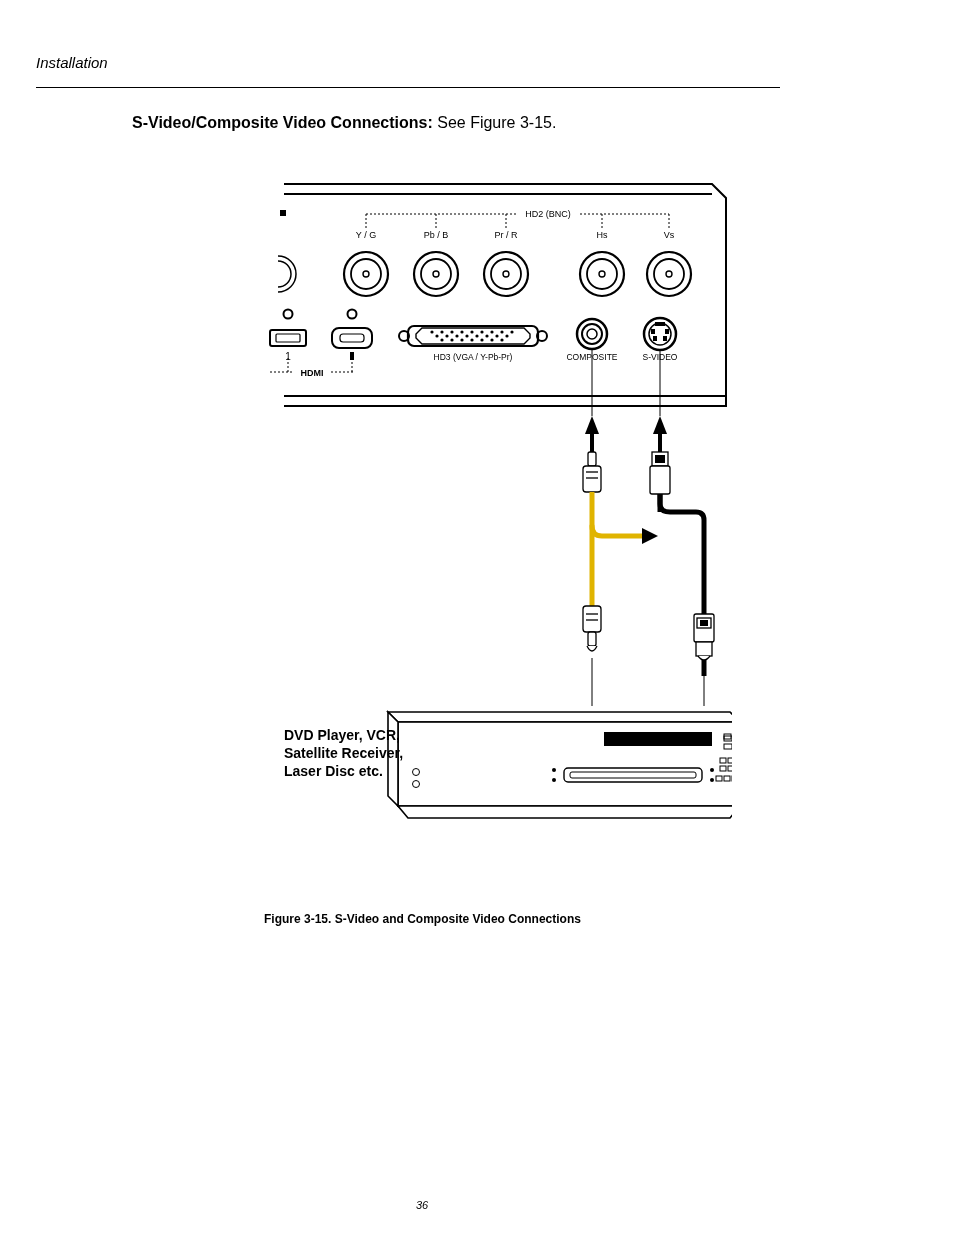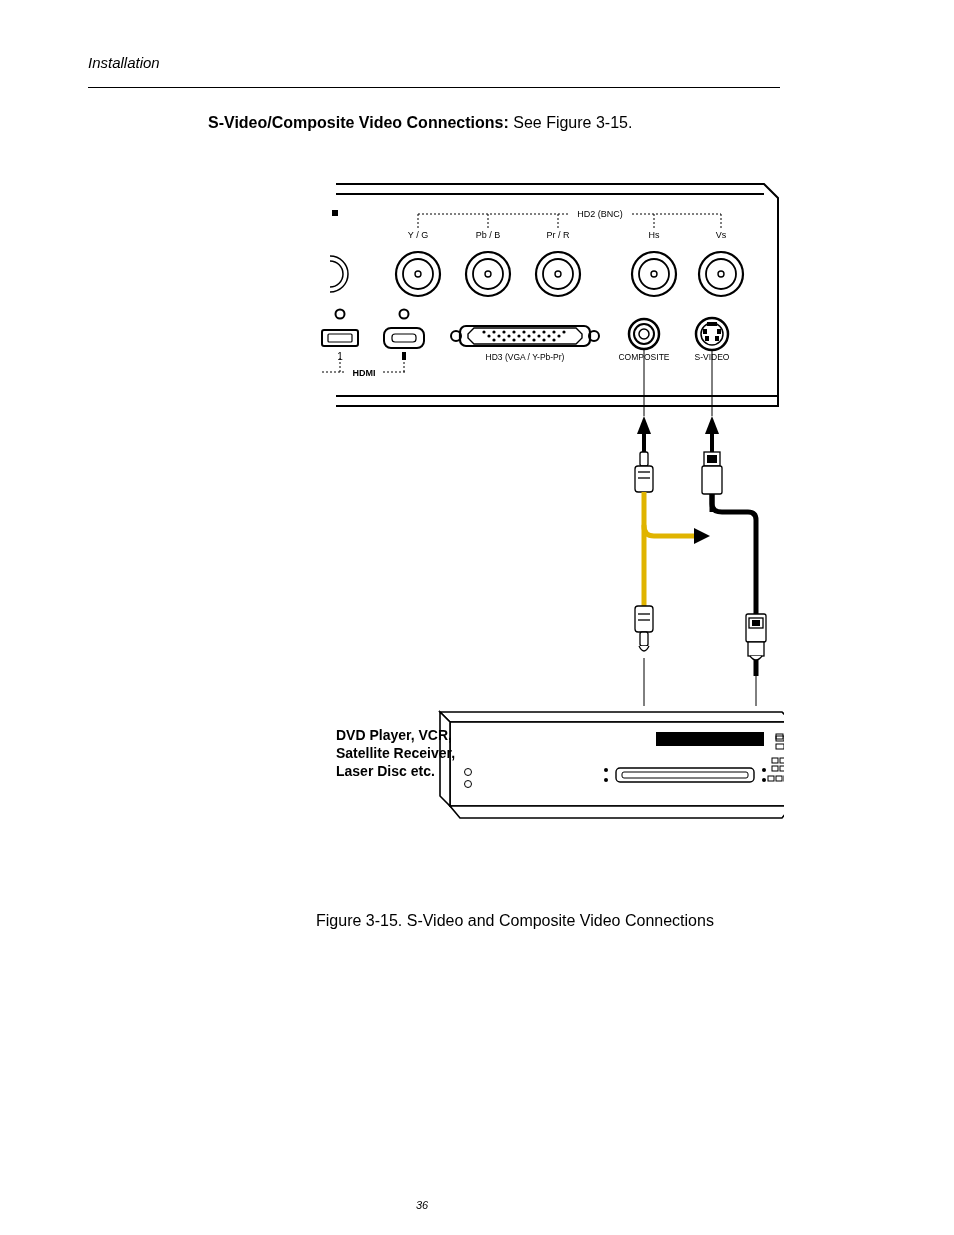--- a/index.html
+++ b/index.html
@@ -7,46 +7,46 @@
     padding: 0;
     background: #fff;
     font-family: "Myriad Pro", "Segoe UI", Arial, sans-serif;
     color: #000;
   }
   .page {
     width: 844px;
     height: 1235px;
     position: relative;
     box-sizing: border-box;
-    padding: 54px 64px 0 88px;
+    padding: 54px 64px 0 36px;
   }
   .running-head {
     font-style: italic;
     font-size: 15px;
   }
   .hr {
     border: none;
     border-top: 1.2px solid #000;
     margin: 16px 0 26px 0;
   }
   .body-line {
-    margin-left: 120px;
+    margin-left: 96px;
     font-size: 16px;
   }
   .body-line b { font-weight: 700; }
   .figure-wrap {
     width: 468px;
     margin: 44px 0 0 228px;
     font-family: Arial, Helvetica, sans-serif;
   }
   svg { display: block; }
   .caption {
     margin: 26px 0 0 228px;
-    font-size: 16px;
-    font-weight: 400;
+    font-size: 12px;
+    font-weight: 700;
   }
   .footer {
     position: absolute;
     bottom: 36px;
     left: 64px;
     right: 64px;
     display: flex;
     justify-content: space-between;
     align-items: baseline;
     font-style: italic;

